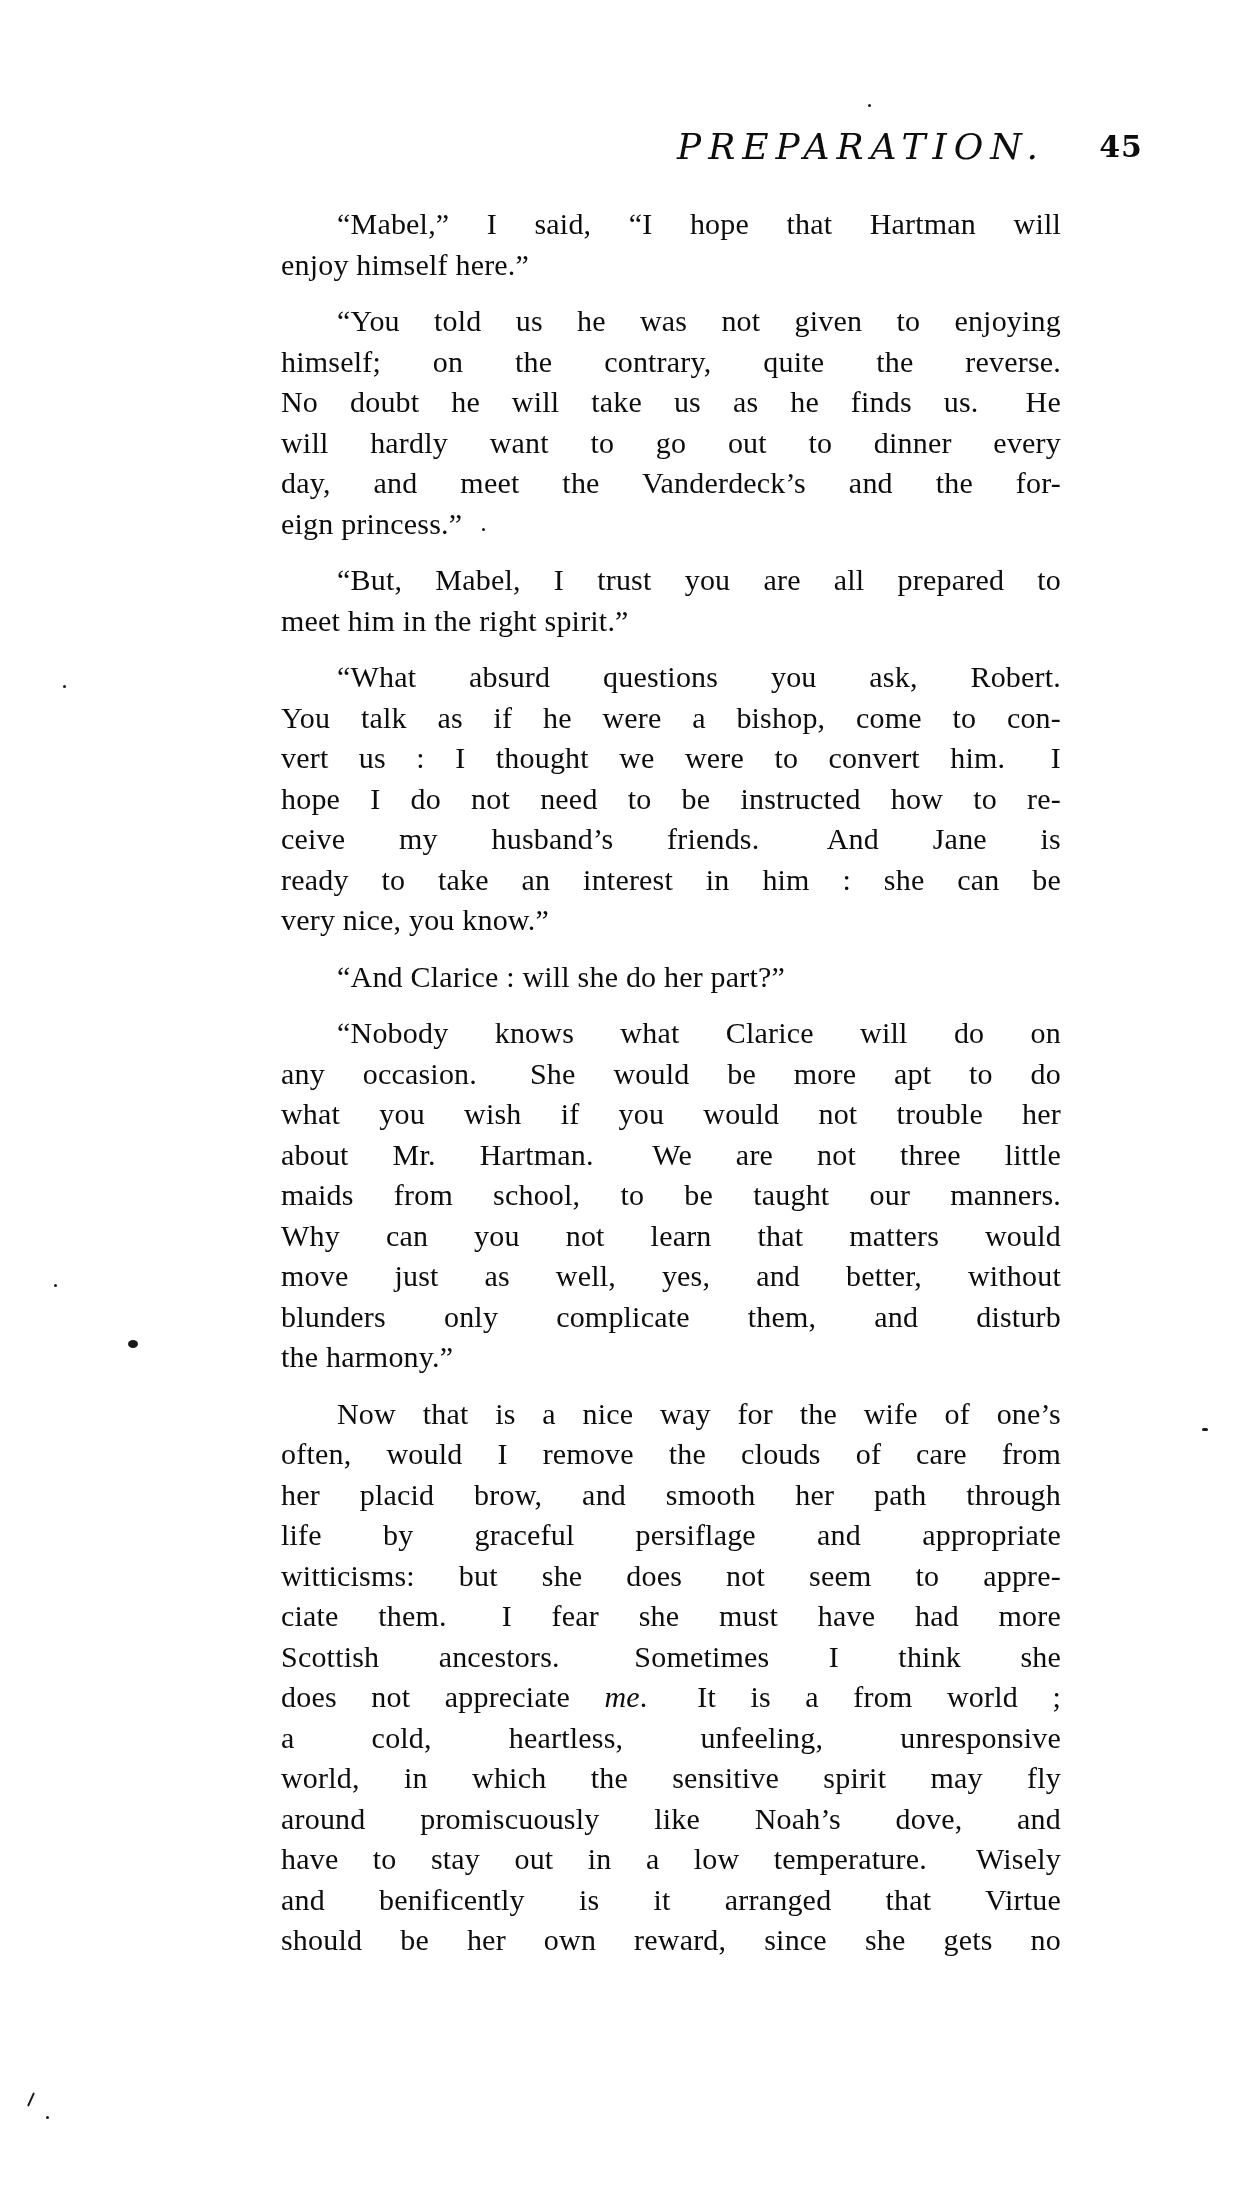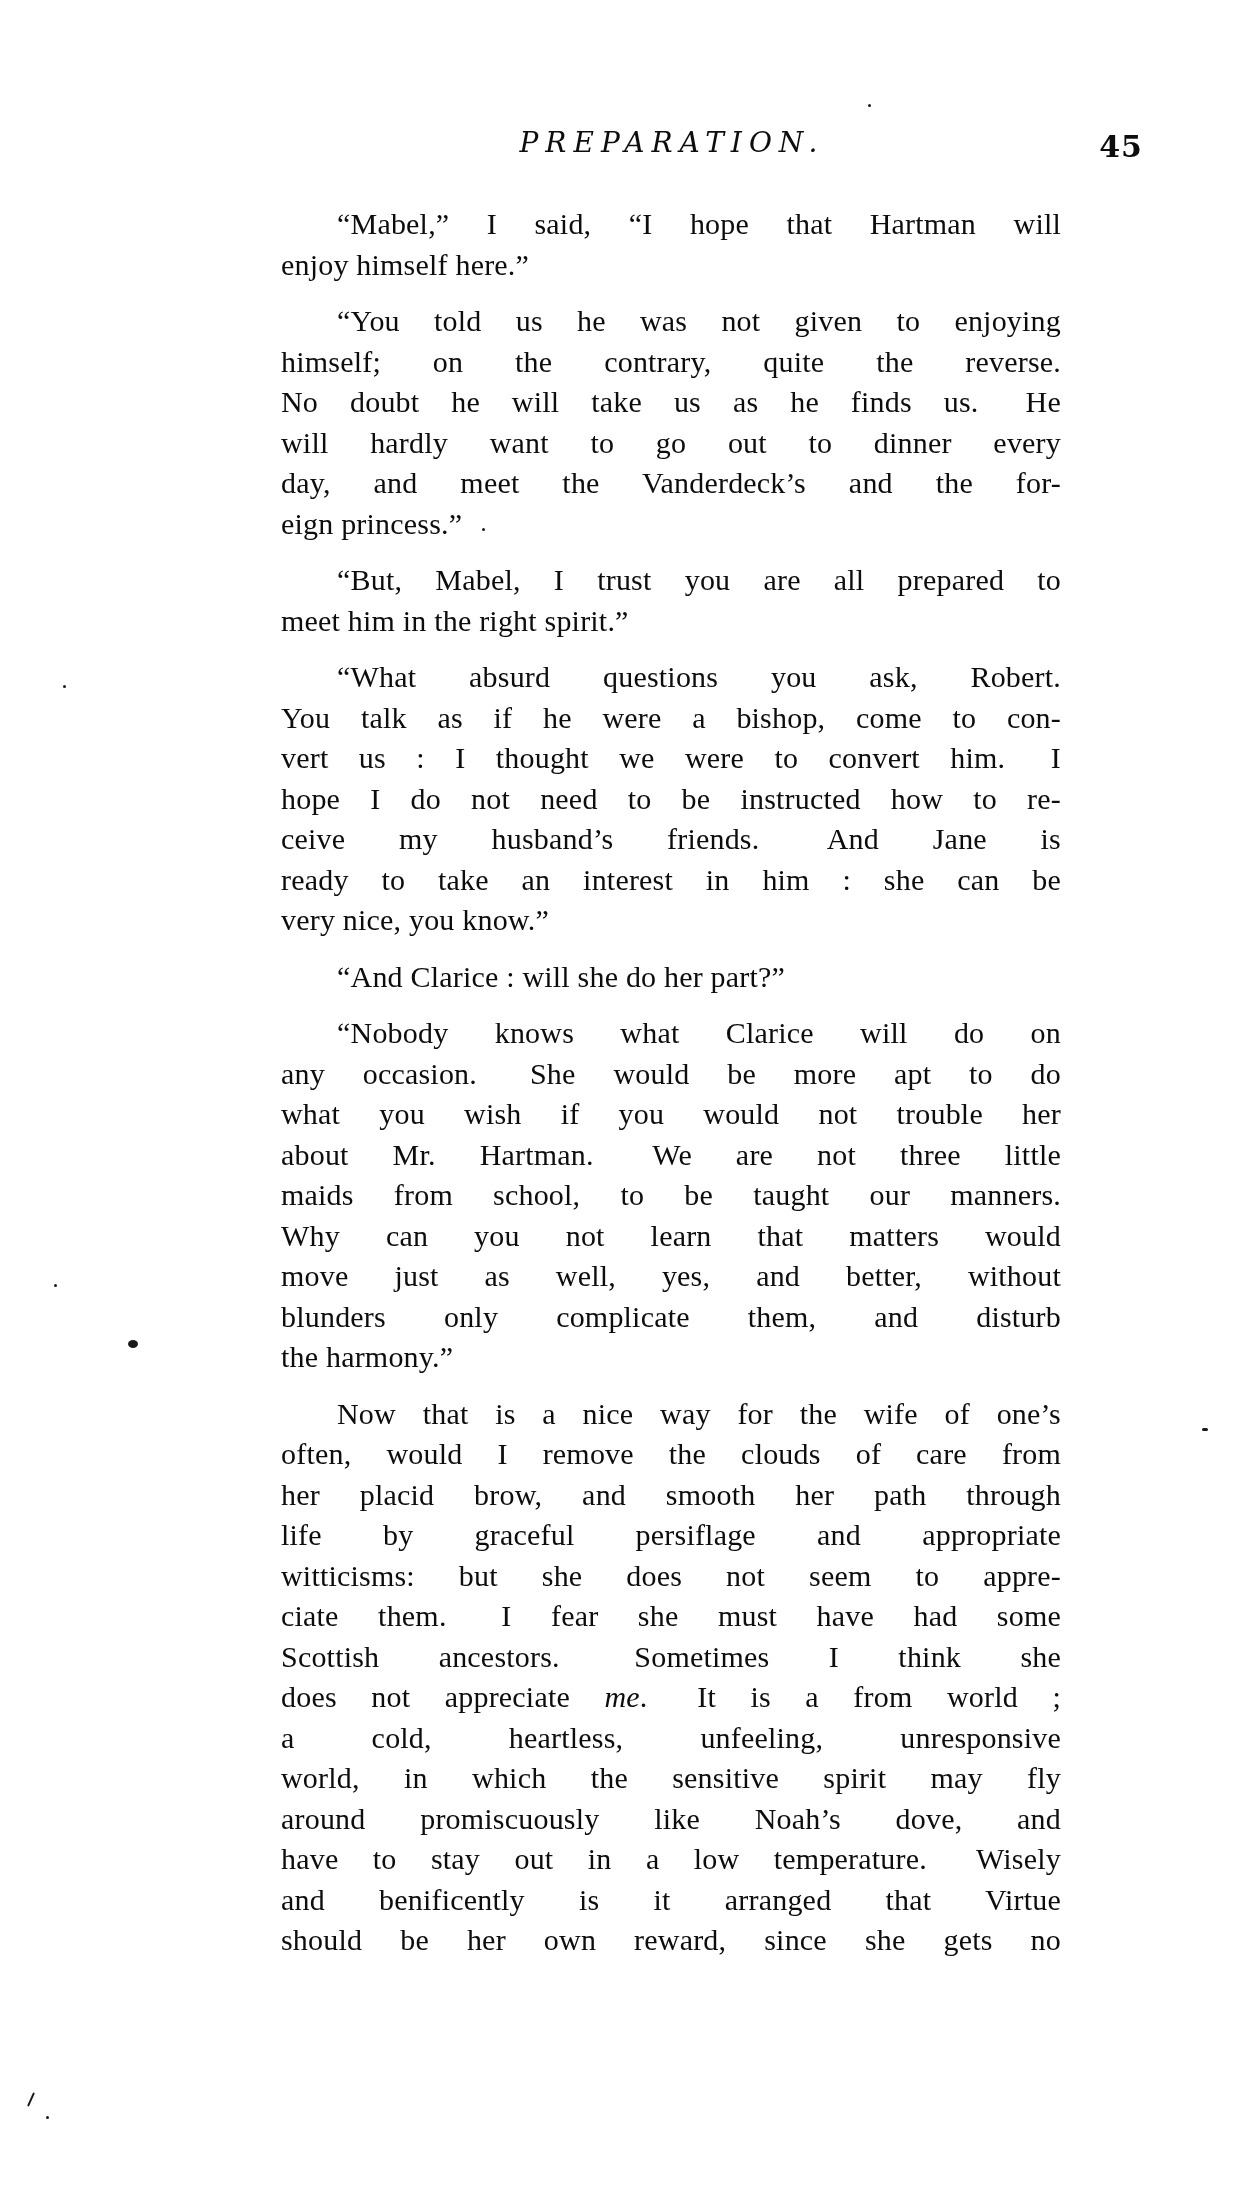--- a/index.html
+++ b/index.html
@@ -10,23 +10,23 @@
     font-family:"DejaVu Serif","Liberation Serif",serif;
     position:relative;
     overflow:hidden;
   }
   .page{position:absolute;inset:0;}
   
   .header-row{
     position:absolute;top:126px;left:265px;width:780px;height:42px;
   }
   .running-title{
-    text-align:center;
+    text-align:right;
     font-style:italic;
-    font-size:28px;
+    font-size:36px;
     letter-spacing:7px;
     padding-left:34px; 
     white-space:nowrap;
   }
   .page-number{
     position:absolute;
     right:-98px;top:3px;
     font-size:30px;
     font-weight:bold;
     letter-spacing:1px;
@@ -111,21 +111,21 @@
         <div class="line"><span>move just as well, yes, and better, without</span></div>
         <div class="line"><span>blunders only complicate them, and disturb</span></div>
         <div class="line lastline"><span>the harmony.”</span></div>
       </div>
       <div class="para">
         <div class="line indent"><span>Now that is a nice way for the wife of one’s</span></div>
         <div class="line"><span>often, would I remove the clouds of care from</span></div>
         <div class="line"><span>her placid brow, and smooth her path through</span></div>
         <div class="line"><span>life by graceful persiflage and appropriate</span></div>
         <div class="line"><span>witticisms: but she does not seem to appre-</span></div>
-        <div class="line"><span>ciate them.  I fear she must have had some</span></div>
+        <div class="line"><span>ciate them.  I fear she must have had more</span></div>
         <div class="line"><span>Scottish ancestors.  Sometimes I think she</span></div>
         <div class="line"><span>does not appreciate </span><span class="it">me</span><span>.  It is a from world ;</span></div>
         <div class="line"><span>a cold, heartless, unfeeling, unresponsive</span></div>
         <div class="line"><span>world, in which the sensitive spirit may fly</span></div>
         <div class="line"><span>around promiscuously like Noah’s dove, and</span></div>
         <div class="line"><span>have to stay out in a low temperature.  Wisely</span></div>
         <div class="line"><span>and benificently is it arranged that Virtue</span></div>
         <div class="line"><span>should be her own reward, since she gets no</span></div>
       </div>
     </div>

